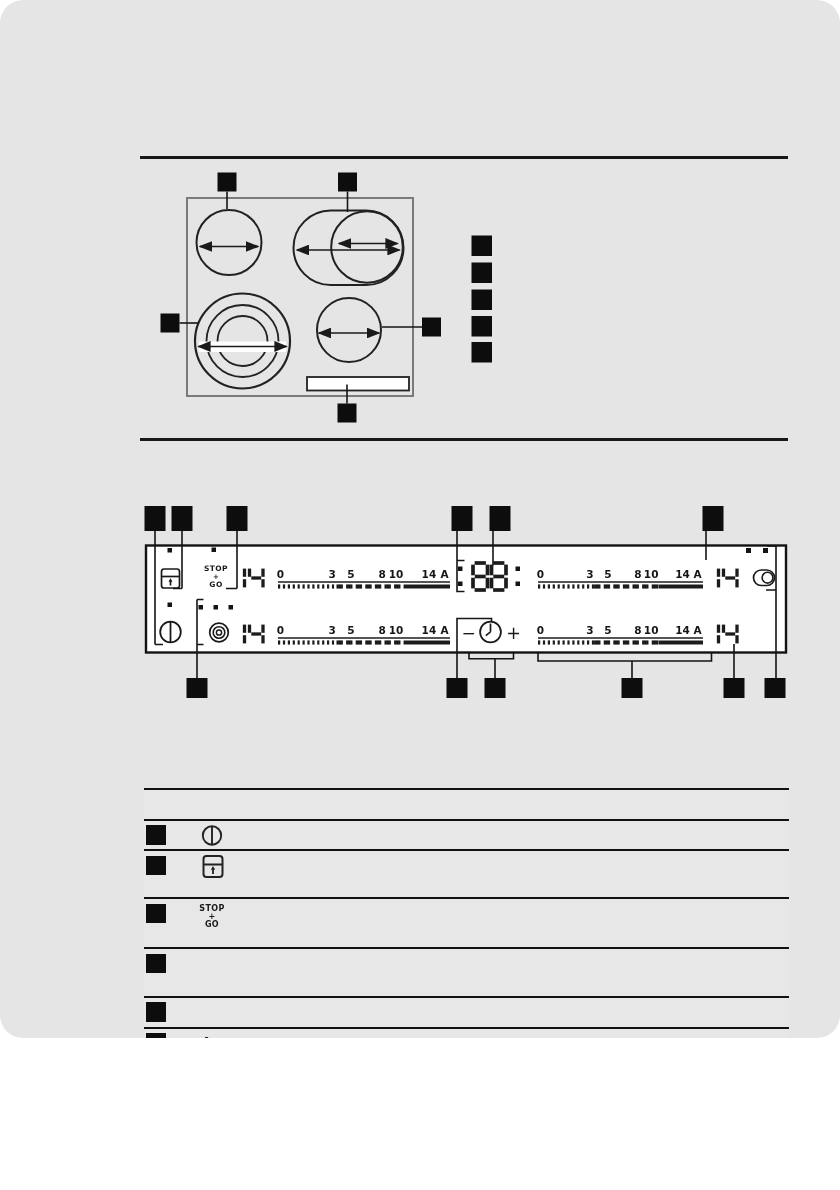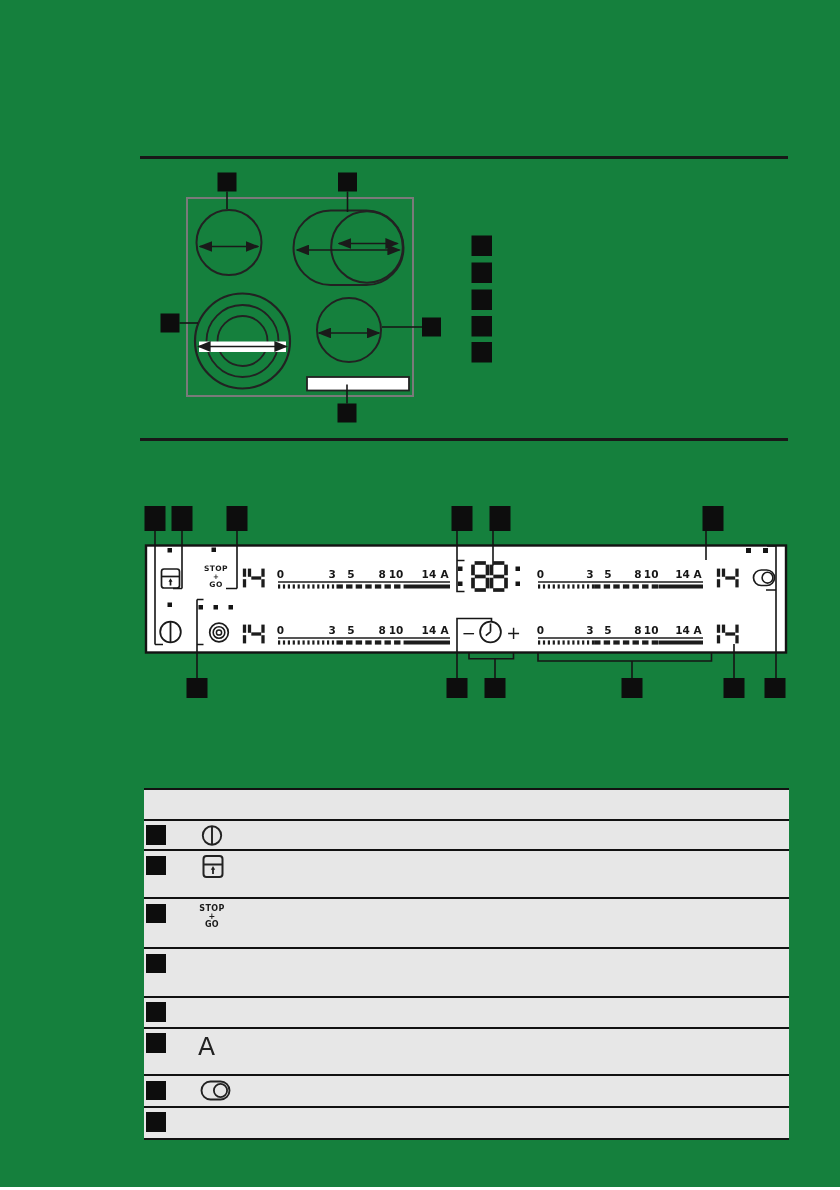--- a/index.html
+++ b/index.html
@@ -1,17 +1,17 @@
 <!DOCTYPE html>
 <html><head>
 <meta charset="utf-8">
 <style>
   html,body{margin:0;padding:0;background:#fff;}
-  .page{position:relative;width:840px;height:1187px;background:#15803d;overflow:hidden;
-        font-family:"DejaVu Sans","Liberation Sans",sans-serif;color:#111;}
+  .page{position:relative;width:840px;height:1038px;background:#e5e5e5;overflow:hidden;
+        font-family:"DejaVu Sans","Liberation Sans",sans-serif;color:#111;border-radius:23px;}
   .abs{position:absolute;}
   .rule{position:absolute;left:140px;width:648px;height:2.5px;background:#181818;}
   
   .legend{position:absolute;left:144px;top:788px;width:645px;
           border-top:2.5px solid #121212;border-bottom:2px solid #121212;}
   .trow{position:relative;background:#e7e7e7;}
   .trow + .trow{border-top:2px solid #121212;}
   .sq{position:absolute;left:2px;top:4.5px;width:20px;height:19.5px;background:#0d0d0d;}
   .ricon{position:absolute;left:56px;top:3px;}
   .stopgo{font-weight:bold;font-size:8px;line-height:8px;text-align:center;letter-spacing:.4px;color:#1a1a1a;}

